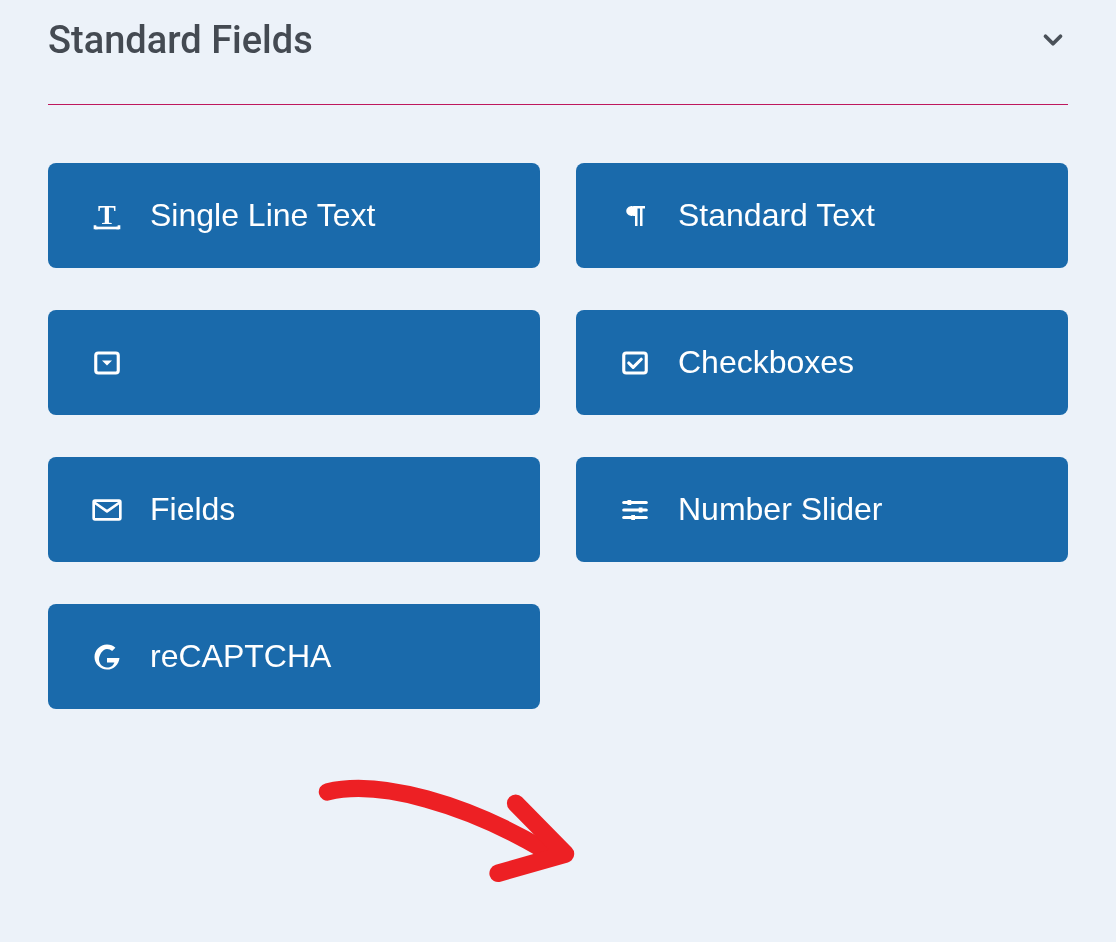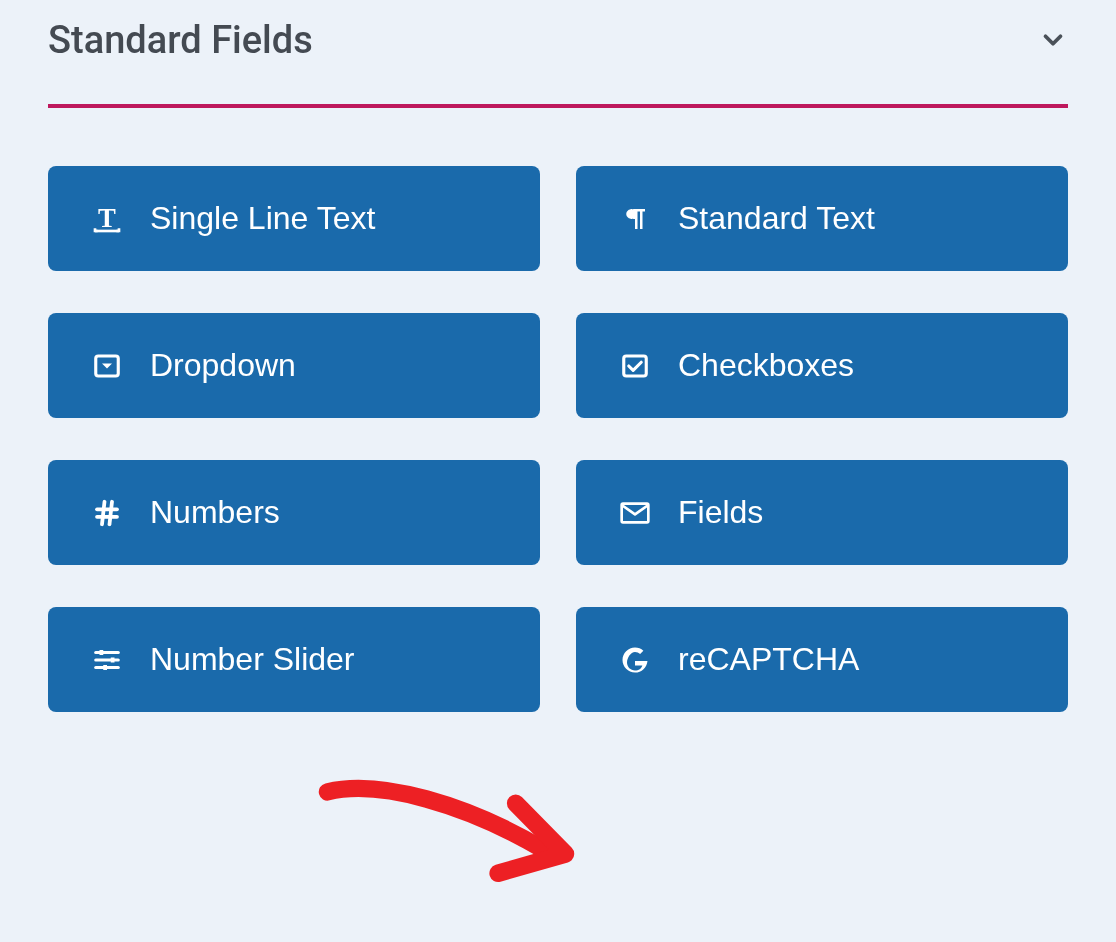--- a/index.html
+++ b/index.html
@@ -16,21 +16,21 @@
       position: relative;
     }
     .panel {
       padding: 18px 48px 40px 48px;
     }
     .header {
       display: flex;
       justify-content: space-between;
       align-items: center;
       padding-bottom: 42px;
-      border-bottom: 4px solid #be185d;
+      border-bottom: 1px solid #be185d;
       margin-bottom: 58px;
     }
     .header-title {
       font-size: 38px;
       font-weight: 500;
       color: #444a52;
     }
     .chevron {
       width: 30px;
       height: 30px;
@@ -115,45 +115,33 @@
       <span>Standard Text</span>
     </button>
 
     <button class="field-btn">
       <span class="field-icon">
         <svg viewBox="0 0 24 24" width="30" height="30" fill="none" stroke="#ffffff" stroke-width="2.5">
           <rect x="3" y="4" width="18" height="16" rx="2"></rect>
           <polyline points="8 10 12 14 16 10" fill="#ffffff" stroke="none"></polyline>
         </svg>
       </span>
-      <span>Dropdown</span>
     </button>
 
 
     <button class="field-btn">
       <span class="field-icon">
         <svg viewBox="0 0 24 24" width="30" height="30" fill="none" stroke="#ffffff" stroke-width="2.5" stroke-linecap="round" stroke-linejoin="round">
           <rect x="3" y="4" width="18" height="16" rx="2"></rect>
           <polyline points="7 12 10.5 15.5 17 9"></polyline>
         </svg>
       </span>
       <span>Checkboxes</span>
     </button>
 
-    <button class="field-btn">
-      <span class="field-icon">
-        <svg viewBox="0 0 24 24" width="30" height="30" fill="none" stroke="#ffffff" stroke-width="3" stroke-linecap="round">
-          <line x1="4" y1="9" x2="20" y2="9"></line>
-          <line x1="4" y1="15" x2="20" y2="15"></line>
-          <line x1="10" y1="3" x2="8" y2="21"></line>
-          <line x1="16" y1="3" x2="14" y2="21"></line>
-        </svg>
-      </span>
-      <span>Numbers</span>
-    </button>
 
 
     <button class="field-btn">
       <span class="field-icon">
         <svg viewBox="0 0 24 24" width="32" height="32" fill="none" stroke="#ffffff" stroke-width="2" stroke-linejoin="round">
           <rect x="2" y="5" width="20" height="14" rx="1"></rect>
           <polyline points="2 6 12 13 22 6"></polyline>
         </svg>
       </span>
       <span>Fields</span>

